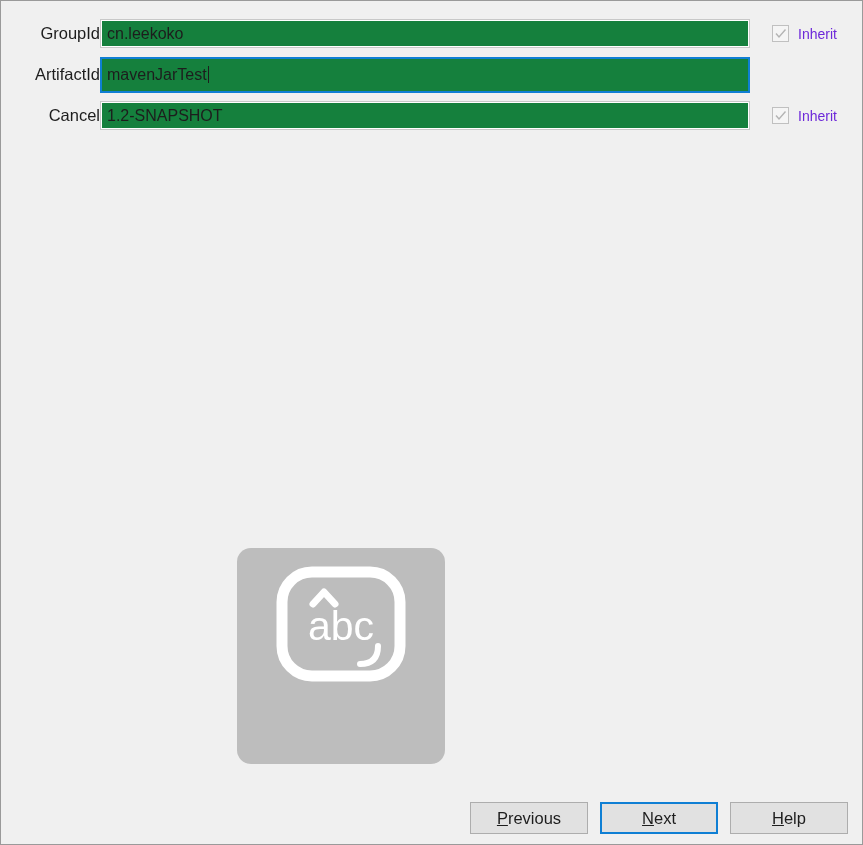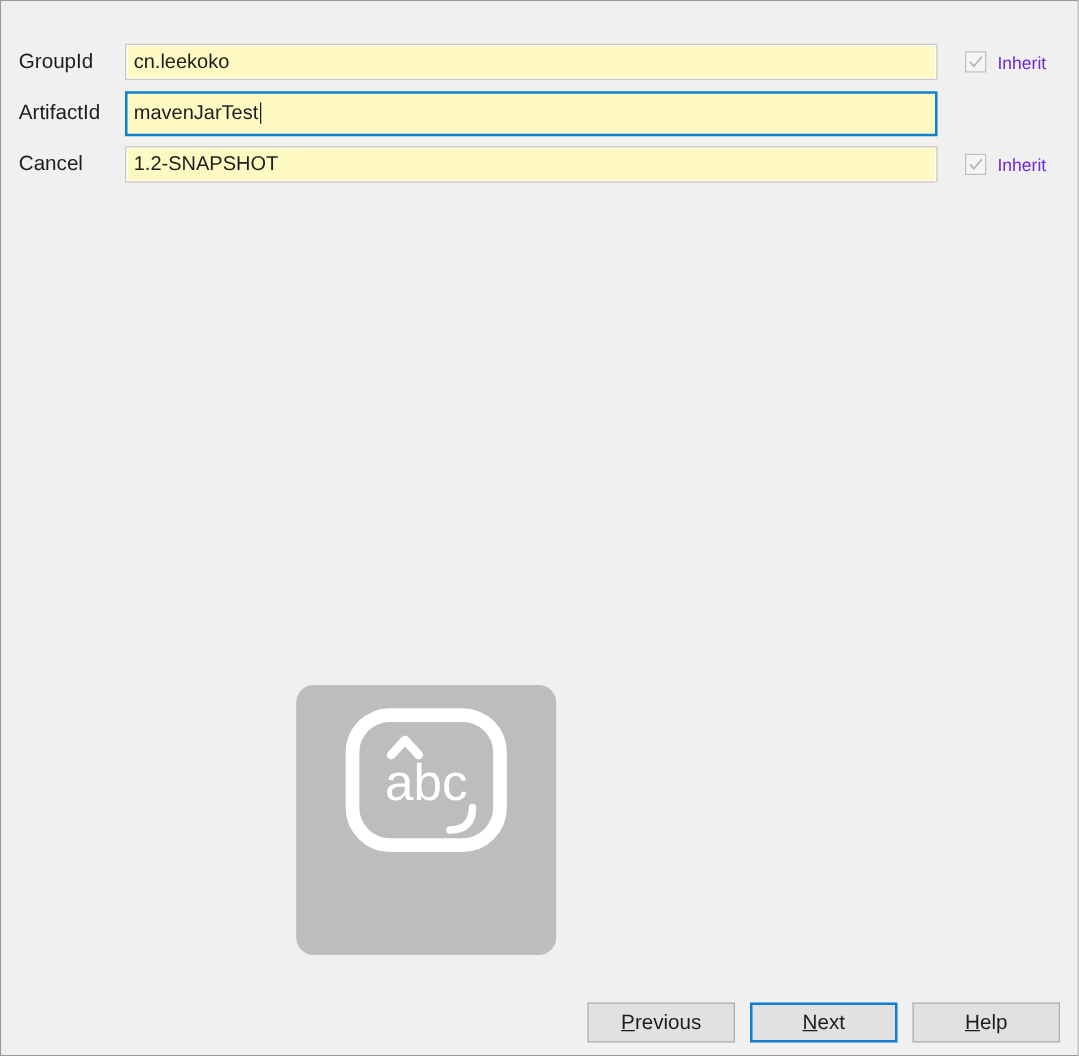--- a/index.html
+++ b/index.html
@@ -67,41 +67,42 @@
   .content {
     position: relative;
     flex: 1 1 auto;
     background: #f0f0f0;
     overflow: hidden;
   }
 
   .form {
     position: absolute;
     left: 0;
-    top: 28px;
+    top: 12px;
     right: 0;
+    text-align: right;
   }
   .row {
     position: relative;
     height: 41px;
     display: flex;
     align-items: center;
   }
   .row-label {
     width: 85px;
     margin-left: 14px;
     font-size: 16.5px;
     color: #1d1d1d;
     white-space: nowrap;
     flex: 0 0 auto;
   }
   .field {
     width: 650px;
     height: 29px;
-    background: #fef9c3;
+    background: #15803d;
     border: 1px solid #c8c8c8;
     box-shadow: inset 0 0 0 1px #ffffff;
     display: flex;
     align-items: center;
     padding: 0 6px;
     font-size: 16px;
     color: #1d1d1d;
     position: relative;
     flex: 0 0 auto;
   }

